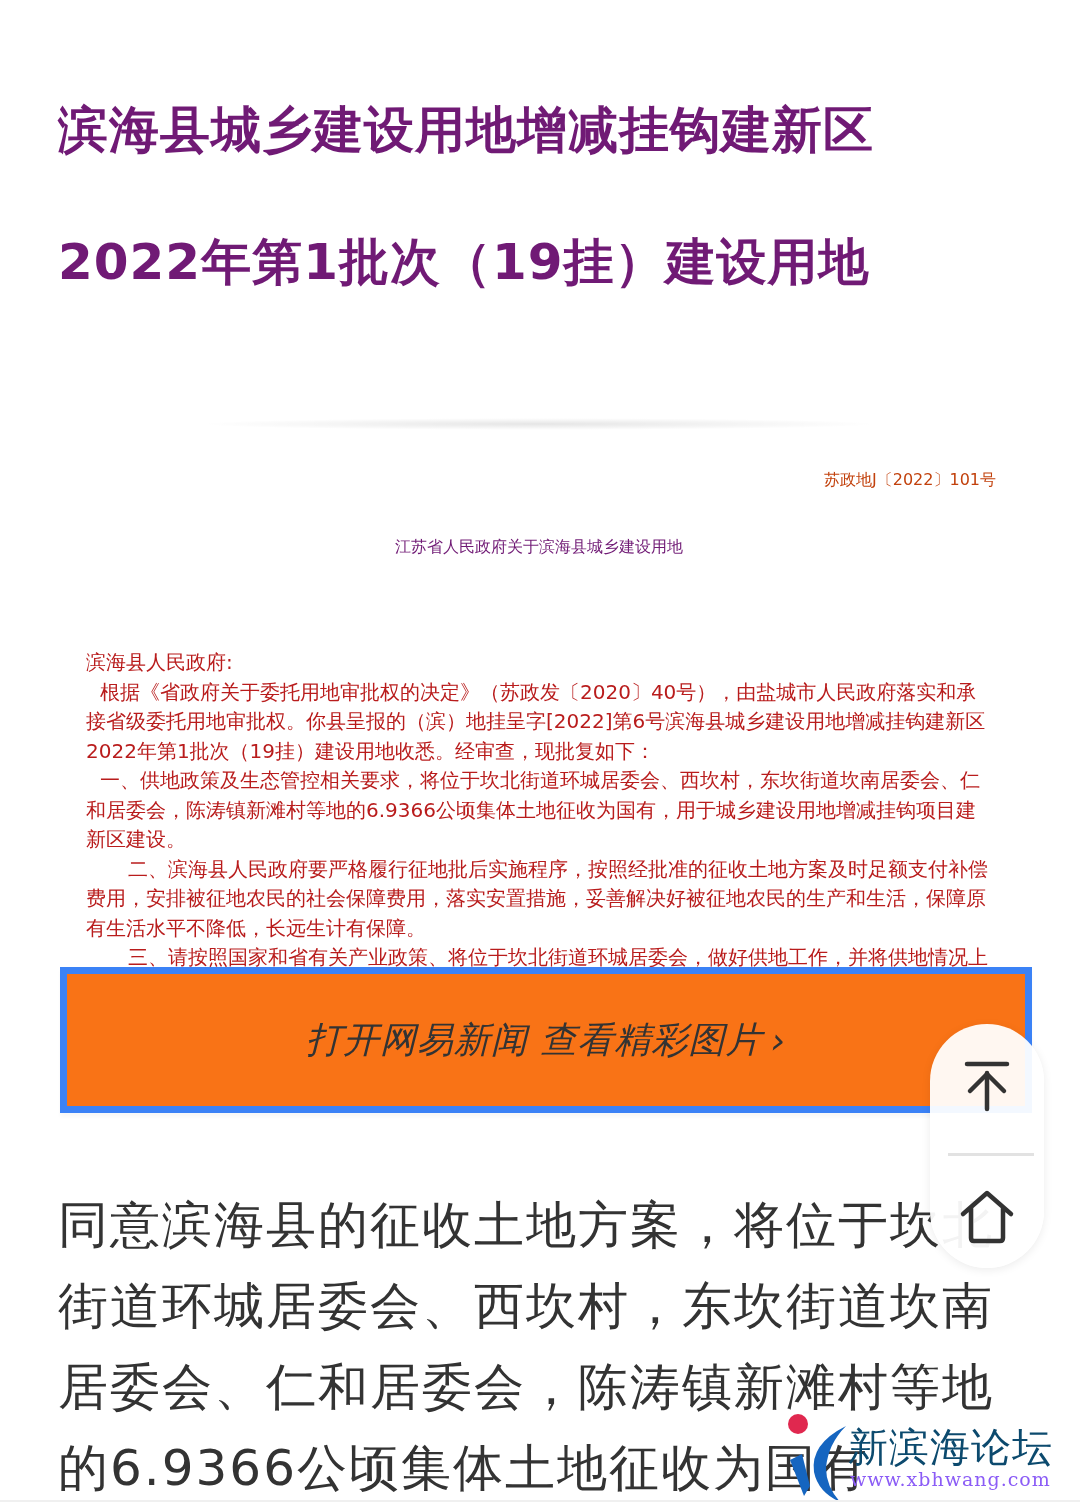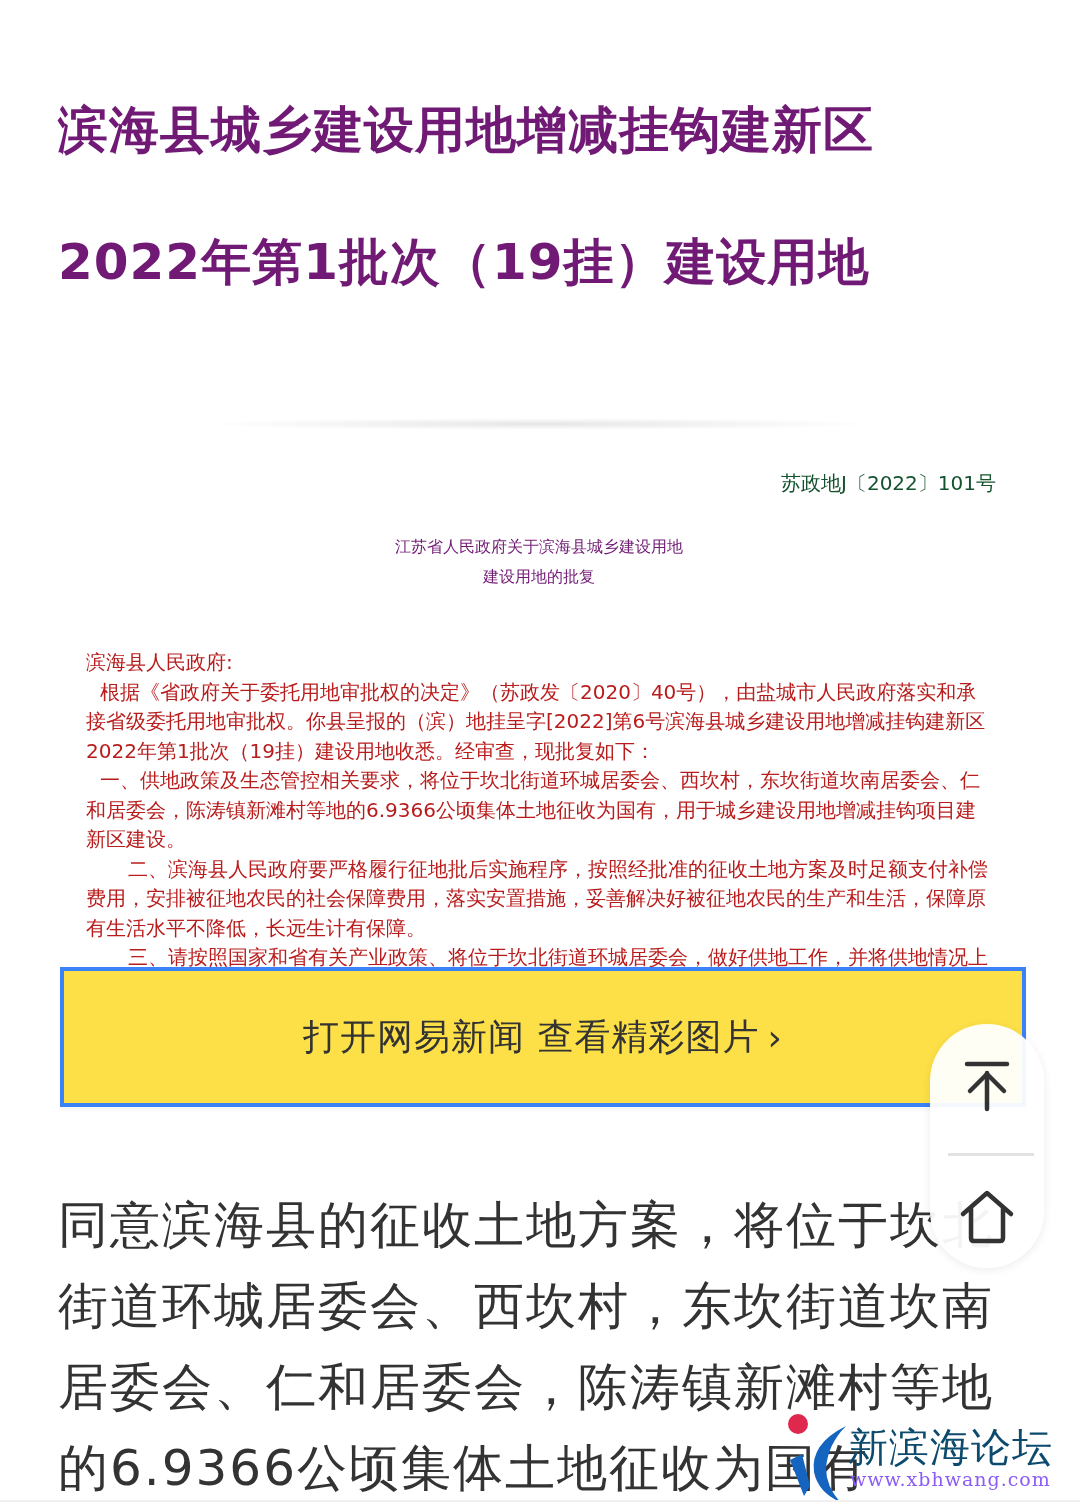--- a/index.html
+++ b/index.html
@@ -23,40 +23,40 @@
   .doc-head {
     position: absolute; left: 0; right: 0; top: 48px; text-align: center;
     font-size: 23px; font-weight: bold; color: #2e2e2e; letter-spacing: -0.5px;
   }
   .doc-shadow {
     position: absolute; left: 140px; right: 140px; top: 118px; height: 12px;
     background: radial-gradient(ellipse at center, rgba(0,0,0,0.10) 0%, rgba(0,0,0,0) 70%);
   }
   .doc-number {
     position: absolute; right: 24px; top: 170px;
-    font-size: 20px; color: #14532d; text-align: right;
+    font-size: 16px; color: #c2410c; text-align: right;
   }
   .doc-reply-title {
     position: absolute; left: 0; right: 0; top: 232px; text-align: center;
     font-size: 16px; color: #701a75; line-height: 30px;
   }
   .doc-body {
     position: absolute; left: 28px; right: 28px; top: 348px;
     font-size: 20px; color: #b91c1c; line-height: 29.5px;
   }
   .doc-body p { margin: 0; }
   .doc-body .indent1 { text-indent: 14px; }
   .doc-body .indent2 { text-indent: 42px; }
 
   .open-app-banner {
     position: absolute; left: 60px; top: 967px; width: 958px; height: 132px;
-    background: #fde047; border: 4px solid #3b82f6;
+    background: #f97316; border: 7px solid #3b82f6;
     box-shadow: 0 4px 4px rgba(0,0,0,0.03);
     display: flex; align-items: center; justify-content: center;
-    font-size: 36px; color: #333333; cursor: pointer; letter-spacing: 1px;
+    font-size: 36px; color: #333333; cursor: pointer; letter-spacing: 1px; font-style: italic;
   }
   .open-app-banner .chev { margin-left: 8px; font-size: 36px; color: #333; }
 
   .float-bar {
     position: absolute; left: 930px; top: 1024px; width: 114px; height: 244px;
     background: rgba(255,255,255,0.94); border-radius: 57px;
     box-shadow: 0 2px 10px rgba(0,0,0,0.08);
   }
   .float-btn { position: absolute; left: 0; width: 114px; height: 110px;
     display: flex; align-items: center; justify-content: center; cursor: pointer; }
@@ -94,21 +94,20 @@
 <h1 class="article-title" style="margin:0;">
   <span class="line">滨海县城乡建设用地增减挂钩建新区</span>
   <span class="line">2022年第1批次（19挂）建设用地</span>
 </h1>
 
 <div class="doc-image">
   <div class="doc-shadow"></div>
   <div class="doc-number">苏政地J〔2022〕101号</div>
   <div class="doc-reply-title">
     <div>江苏省人民政府关于滨海县城乡建设用地</div>
-    <div>建设用地的批复</div>
   </div>
   <div class="doc-body">
     <p>滨海县人民政府:</p>
     <p class="indent1">根据《省政府关于委托用地审批权的决定》（苏政发〔2020〕40号），由盐城市人民政府落实和承接省级委托用地审批权。你县呈报的（滨）地挂呈字[2022]第6号滨海县城乡建设用地增减挂钩建新区2022年第1批次（19挂）建设用地收悉。经审查，现批复如下：</p>
     <p class="indent1">一、供地政策及生态管控相关要求，将位于坎北街道环城居委会、西坎村，东坎街道坎南居委会、仁和居委会，陈涛镇新滩村等地的6.9366公顷集体土地征收为国有，用于城乡建设用地增减挂钩项目建新区建设。</p>
     <p class="indent2">二、滨海县人民政府要严格履行征地批后实施程序，按照经批准的征收土地方案及时足额支付补偿费用，安排被征地农民的社会保障费用，落实安置措施，妥善解决好被征地农民的生产和生活，保障原有生活水平不降低，长远生计有保障。</p>
     <p class="indent2">三、请按照国家和省有关产业政策、将位于坎北街道环城居委会，做好供地工作，并将供地情况上报省自然资源厅备案。</p>
   </div>
 </div>
 

